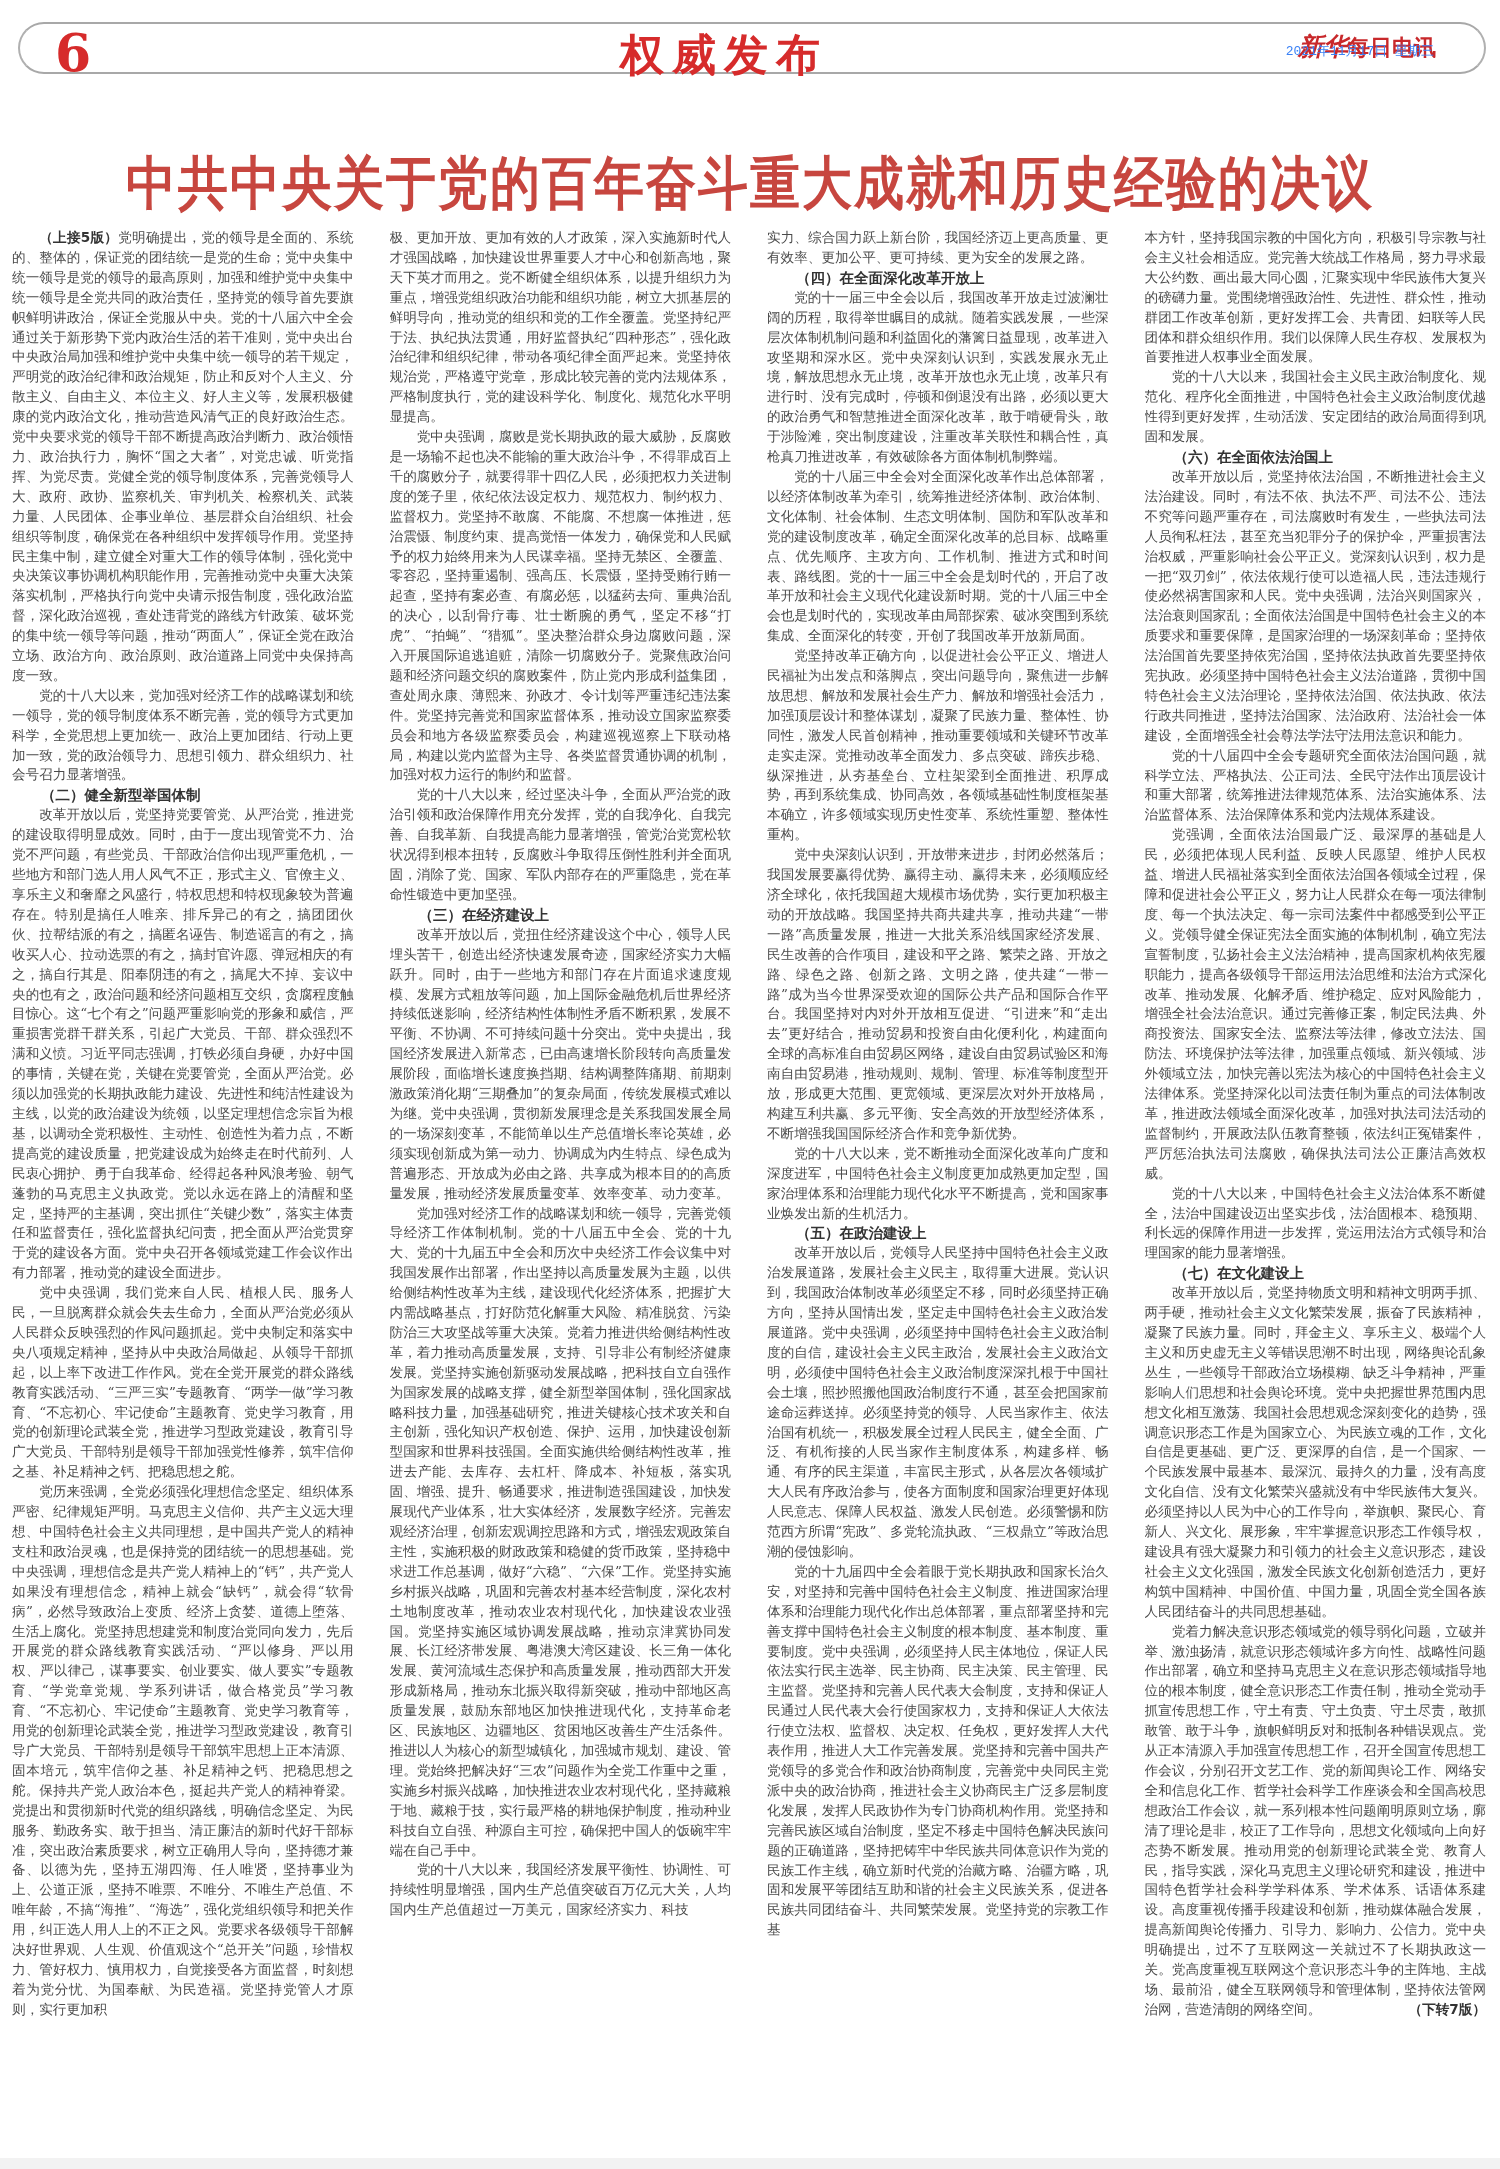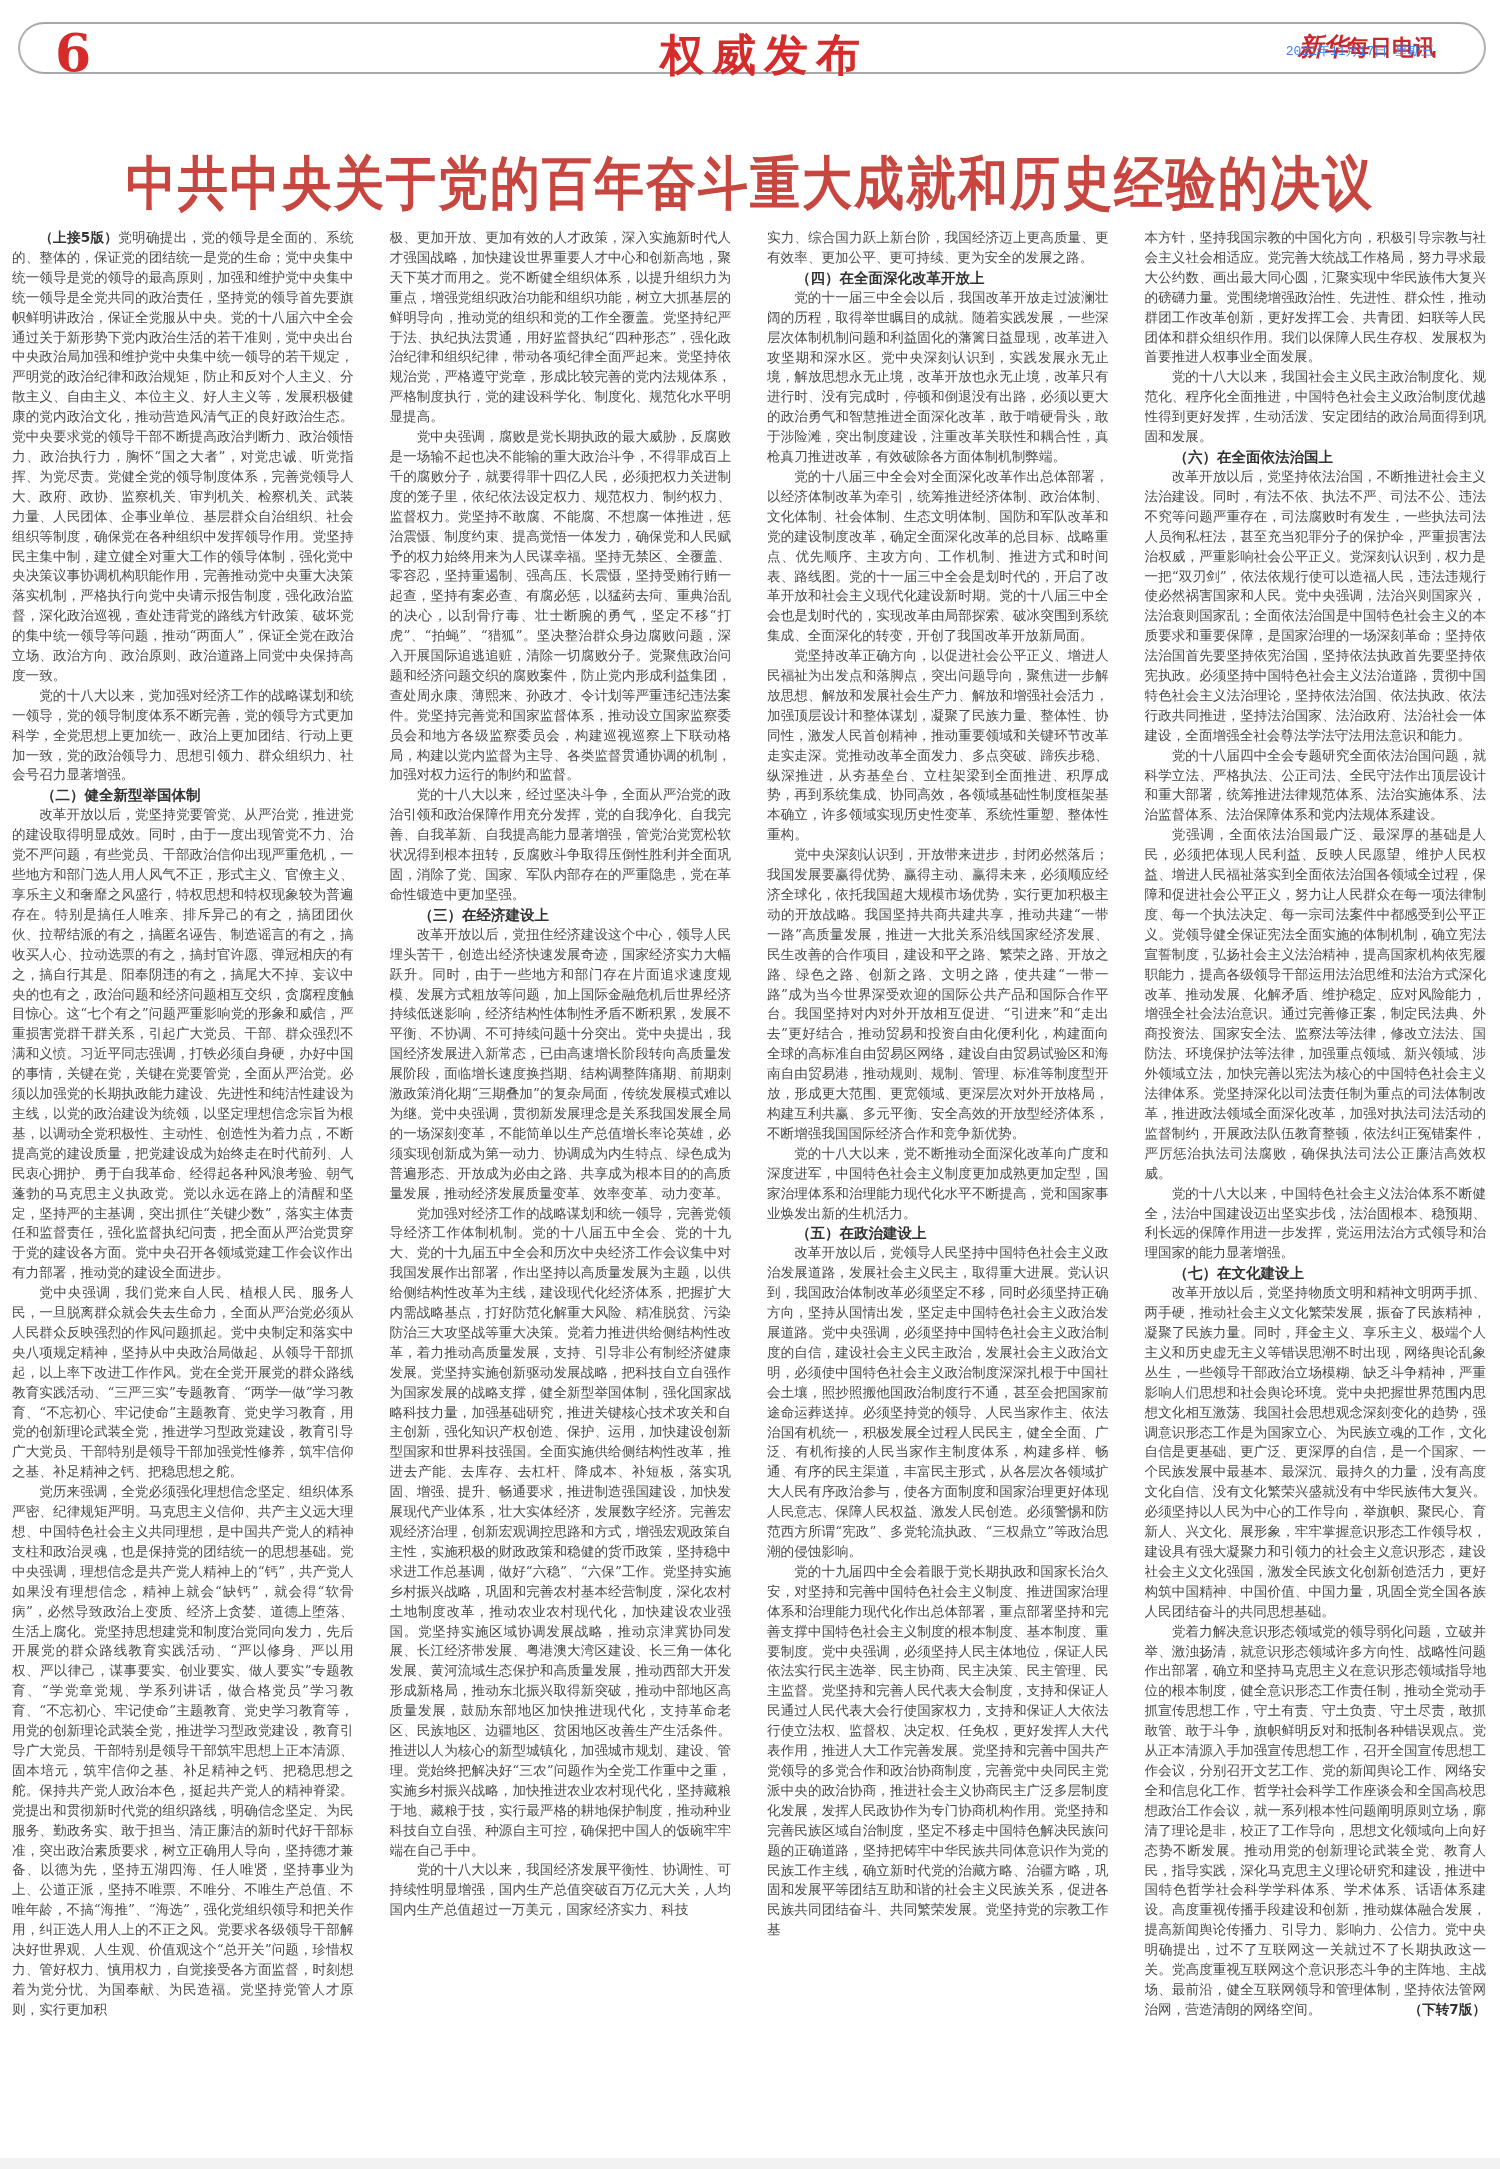--- a/index.html
+++ b/index.html
@@ -9,21 +9,21 @@
     position: absolute; left: 18px; top: 22px; width: 1468px; height: 52px;
     border: 2px solid #a8a8a8; border-radius: 40px;
     border-left-color: #b0b0b0; border-right-color: #b0b0b0;
   }
   .page-num {
     position: absolute; left: 55px; top: 28px; font-size: 52px; font-weight: bold;
     color: #d62b2b; font-family: "DejaVu Serif", serif; line-height: 50px;
   }
   .section-name {
     position: absolute; left: 620px; top: 30px; font-size: 44px; font-weight: bold;
-    color: #d62b2b; letter-spacing: 8px; line-height: 50px; margin-left: 40px;
+    color: #d62b2b; letter-spacing: 8px; line-height: 50px;
   }
   .brand {
     position: absolute; right: 64px; top: 34px; font-size: 22px; font-weight: bold; color: #c8282b; line-height: 26px;
   }
   .brand .script { font-style: italic; font-size: 25px; }
   .date {
     position: absolute; right: 66px; top: 44px; font-size: 13px; color: #3b82f6; font-family: Liberation Mono, monospace; line-height: 16px;
   }
   .headline {
     position: absolute; left: 0; width: 1500px; top: 148px; text-align: center;

